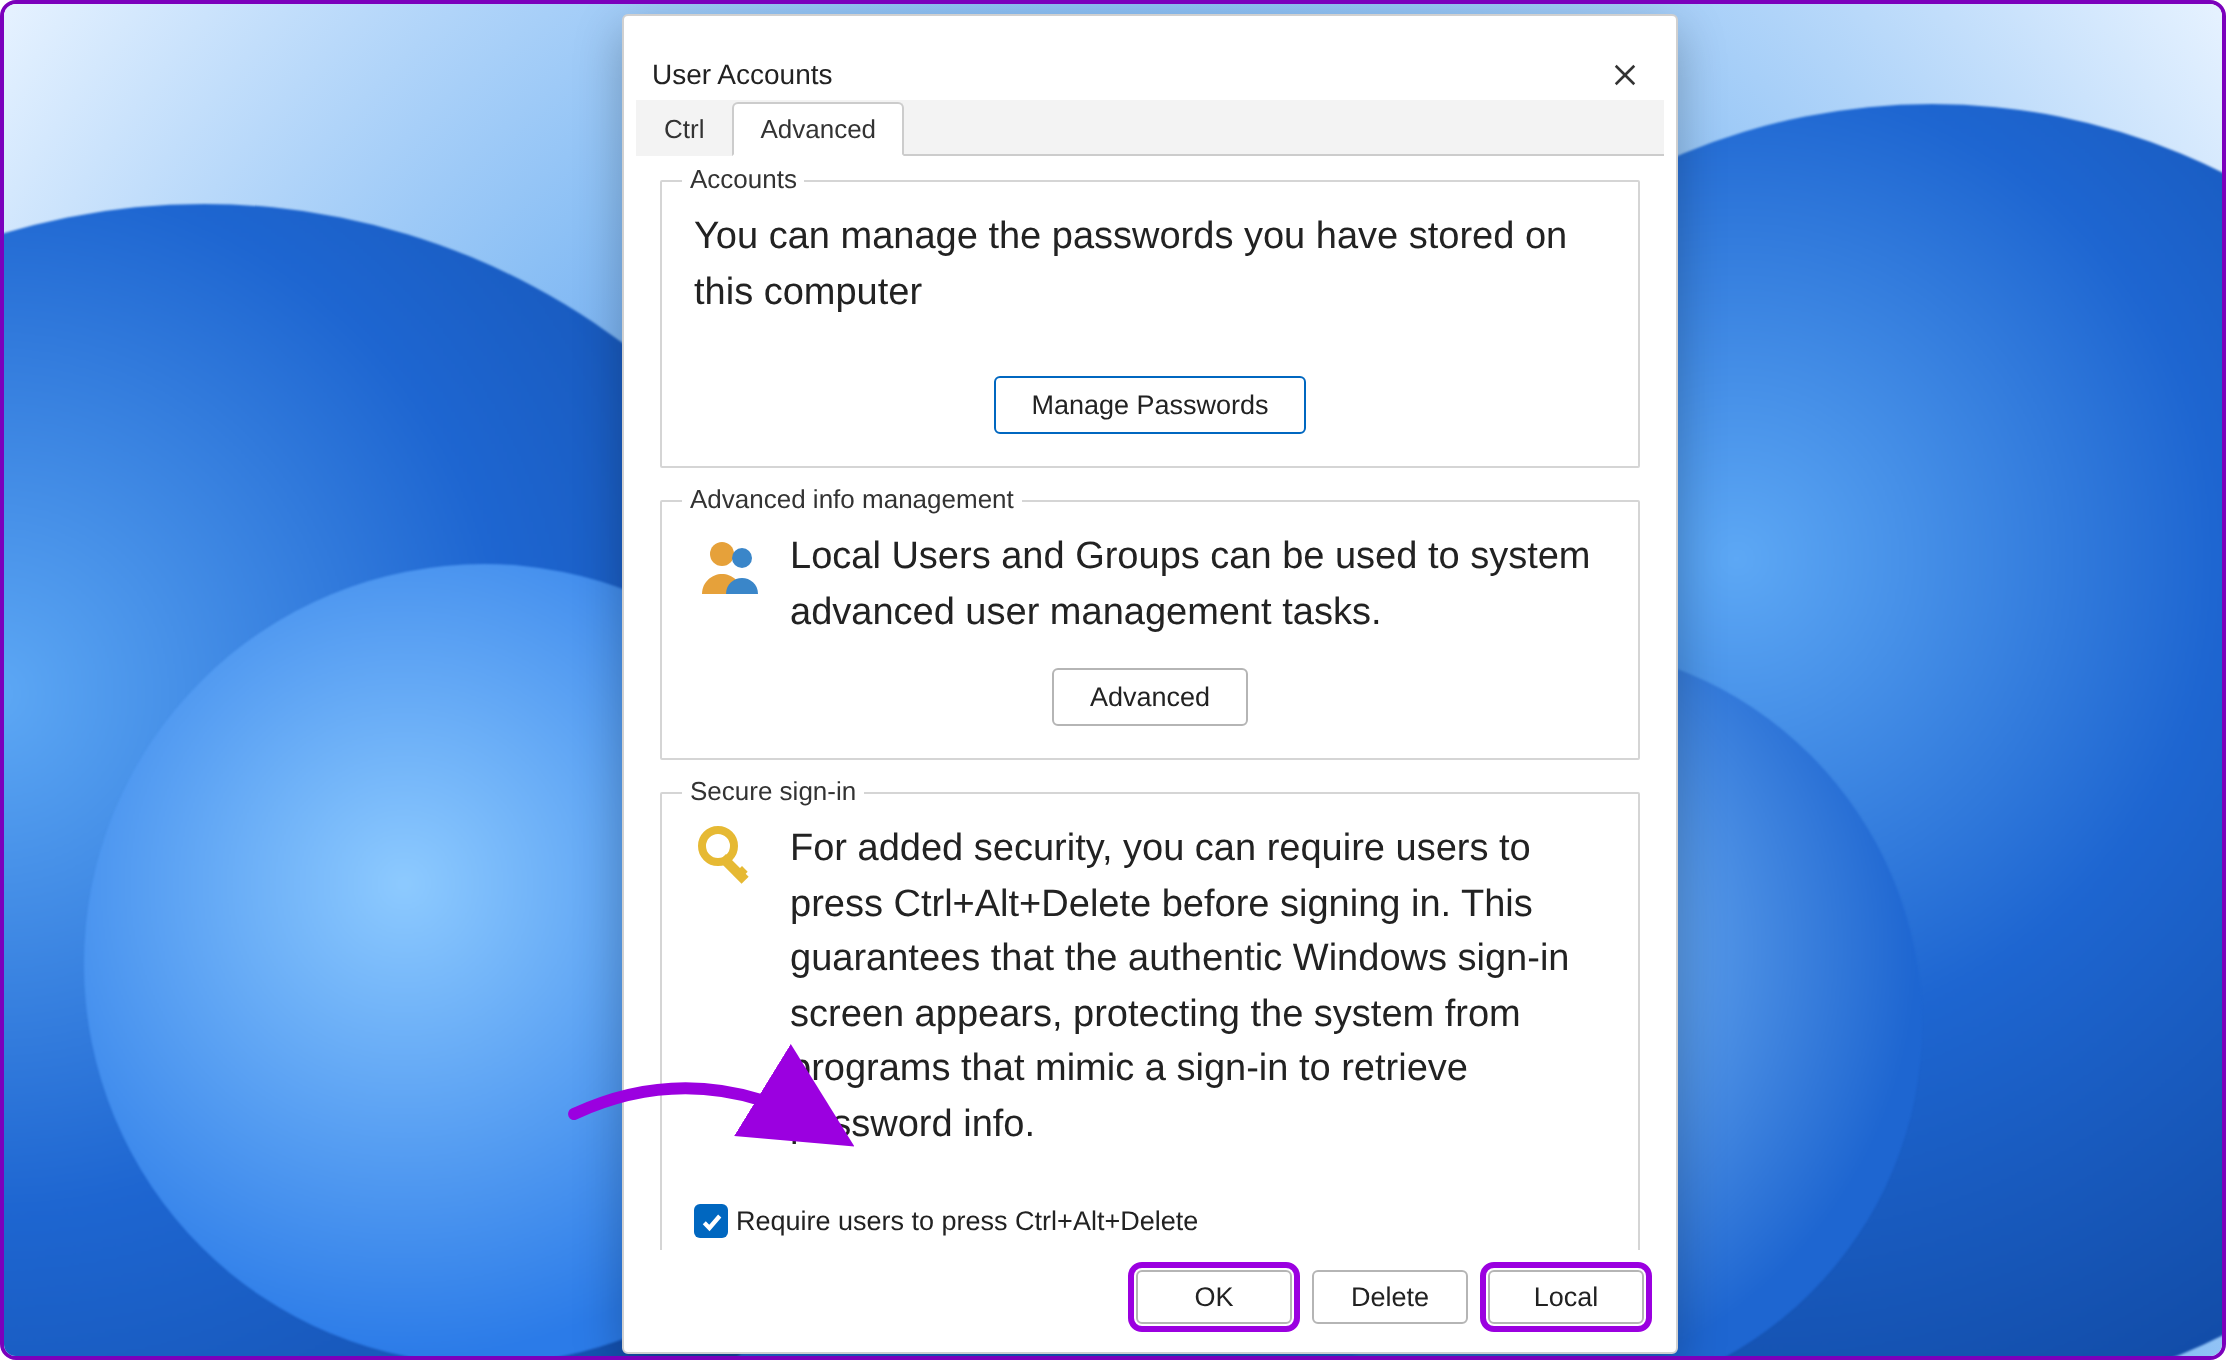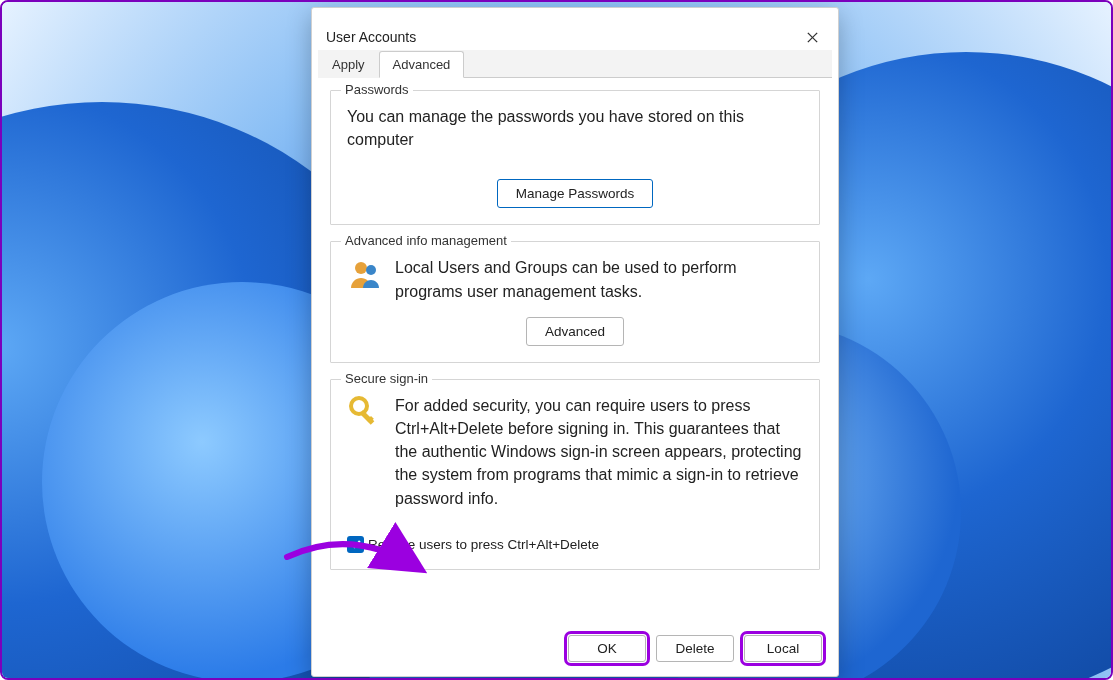--- a/index.html
+++ b/index.html
@@ -26,21 +26,21 @@
     .close { width: 32px; height: 28px; display: flex; align-items: center; justify-content: center; cursor: pointer; color: #333; font-size: 16px; }
 
     .tabstrip { display: flex; border-bottom: 1px solid #ccc; background: #f3f3f3; padding: 0; margin: 4px 6px 0 6px; }
     .tab { padding: 5px 13px; font-size: 13px; color: #333; border: 1px solid transparent; cursor: pointer; background: #f3f3f3; position: relative; bottom: -1px; }
     .tab.active { background: #fff; border: 1px solid #ccc; border-bottom: 1px solid #fff; border-radius: 3px 3px 0 0; }
 
     .content { flex: 1; padding: 12px 18px 10px 18px; display: flex; flex-direction: column; gap: 16px; overflow: auto; }
 
     .groupbox { border: 1px solid #d5d5d5; padding: 14px 16px 16px 16px; position: relative; border-radius: 1px; }
     .groupbox .legend { position: absolute; top: -9px; left: 10px; background: #fff; padding: 0 4px; font-size: 13px; color: #333; }
-    .groupbox p { font-size: 16px; color: #222; line-height: 1.45; }
+    .groupbox p { font-size: 19px; color: #222; line-height: 1.45; }
 
     .btn-row { display: flex; justify-content: center; margin-top: 28px; }
     .btn {
       min-width: 88px; padding: 6px 18px;
       font-size: 13.5px; color: #222; background: #fff;
       border: 1px solid #b5b5b5; border-radius: 3px; cursor: pointer;
     }
     .btn.primary { border: 1.5px solid #0067c0; }
 
     .icon-cell { display: flex; gap: 12px; }
@@ -73,45 +73,45 @@
     <span class="title">User Accounts</span>
     <div class="close">
       <svg viewBox="0 0 14 14" width="13" height="13">
           <line x1="2" y1="2" x2="12" y2="12" stroke="currentColor" stroke-width="1.4"></line>
           <line x1="12" y1="2" x2="2" y2="12" stroke="currentColor" stroke-width="1.4"></line>
         </svg>
     </div>
   </div>
 
   <div class="tabstrip">
-    <div class="tab">Apply</div>
+    <div class="tab">Ctrl</div>
     <div class="tab active">Advanced</div>
   </div>
 
   <div class="content">
 
     <div class="groupbox">
-      <span class="legend">Passwords</span>
+      <span class="legend">Accounts</span>
       <p>You can manage the passwords you have stored on this computer</p>
       <div class="btn-row">
         <button class="btn primary">Manage Passwords</button>
       </div>
     </div>
 
     <div class="groupbox">
       <span class="legend">Advanced info management</span>
       <div class="icon-cell">
         <svg class="usericon" viewBox="0 0 36 36">
           <circle cx="14" cy="12" r="6" fill="#e6a13a"></circle>
           <path d="M4 32c0-6 5-10 10-10s10 4 10 10" fill="#e6a13a"></path>
           <circle cx="24" cy="14" r="5" fill="#3a86c9"></circle>
           <path d="M16 32c0-5 4-8 8-8s8 3 8 8" fill="#3a86c9"></path>
         </svg>
         <div class="txt">
-          <p>Local Users and Groups can be used to perform programs user management tasks.</p>
+          <p>Local Users and Groups can be used to system advanced user management tasks.</p>
         </div>
       </div>
       <div class="btn-row" style="margin-top:14px;">
         <button class="btn">Advanced</button>
       </div>
     </div>
 
     <div class="groupbox">
       <span class="legend">Secure sign-in</span>
       <div class="icon-cell">

